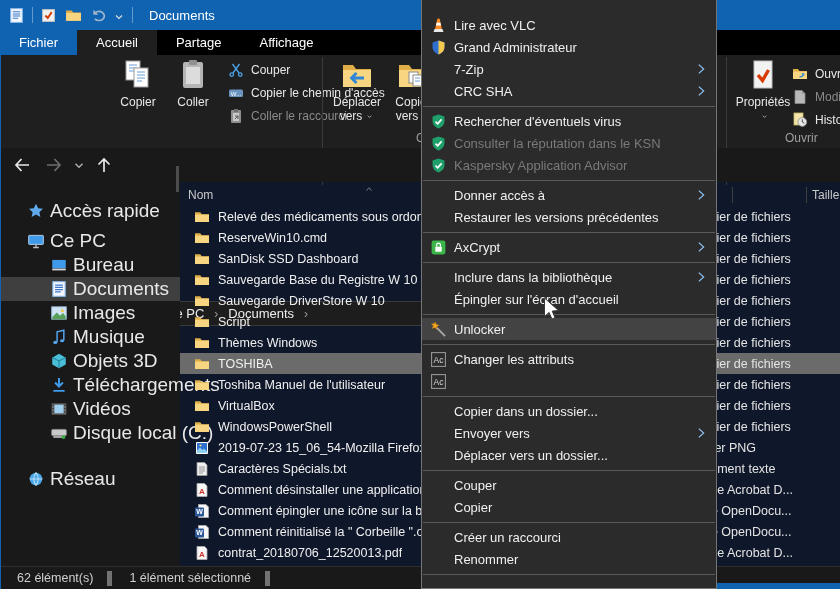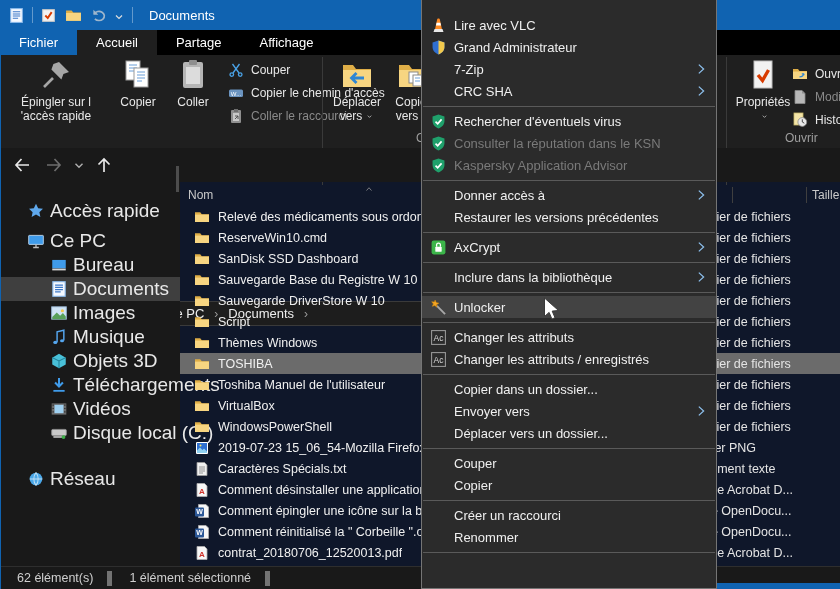--- a/index.html
+++ b/index.html
@@ -141,30 +141,20 @@
       </div>
       <div class="tab">
         <span>Partage</span>
       </div>
       <div class="tab">
         <span>Affichage</span>
       </div>
     </div>
 
   <div class="ribbon">
-    <div class="rbig" style="left:6px;width:100px">
-      <span class="ric">
-          <svg viewBox="0 0 32 32">
-            <path d="M19 3l10 10-5.6 2-2 5.6-10-10 2-5.6z" fill="#a6a6a6"></path>
-            <path d="M13 19L4 28" stroke="#a6a6a6" stroke-width="2.6"></path>
-          </svg>
-        </span>
-      <span>Épingler sur l</span>
-      <span>'accès rapide</span>
-    </div>
     <div class="rbig" style="left:110px;width:56px">
       <span class="ric">
           <svg viewBox="0 0 32 32">
             <rect x="4" y="2" width="14" height="19" fill="#fff" stroke="#9a9a9a"></rect>
             <path d="M7 6h8M7 9h8M7 12h8" stroke="#6a9fd8"></path>
             <rect x="12" y="9" width="14" height="19" fill="#fff" stroke="#9a9a9a"></rect>
             <path d="M15 13h8M15 16h8M15 19h8M15 22h5" stroke="#6a9fd8"></path>
           </svg>
         </span>
       <span>Copier</span>
@@ -712,20 +702,25 @@
           </svg></span>
   </div>
       <div class="msep"></div>
       <div class="mi">
 
     <span>Inclure dans la bibliothèque</span>
     <span class="subarrow"><svg viewBox="0 0 16 16">
             <path d="M5.5 3l5.5 5-5.5 5" fill="none" stroke="#8ec1ee" stroke-width="1.4"></path>
           </svg></span>
   </div>
+      <div class="mi">
+
+    <span>Épingler sur l'écran d'accueil</span>
+
+  </div>
       <div class="msep"></div>
       <div class="mi hl">
     <span class="mic">
           <svg viewBox="0 0 16 16">
             <path d="M6.5 6.5L14.2 14.2" stroke="#a8a8a8" stroke-width="1.8"></path>
             <path d="M4.8 1l1 2.3 2.5.6-2.1 1.4.2 2.5-1.9-1.7-2.3.8 1-2.3-1.6-2 2.5.2z" fill="#f5a623" stroke="#d88a0a" stroke-width="0.5"></path>
           </svg>
         </span>
     <span>Unlocker</span>
 
@@ -741,21 +736,20 @@
     <span>Changer les attributs</span>
 
   </div>
       <div class="mi">
     <span class="mic">
           <svg viewBox="0 0 16 16">
             <rect x="1.5" y="1.5" width="13" height="13" fill="#2b2b2b" stroke="#9a9a9a"></rect>
             <text x="8" y="11" font-size="8" fill="#d8d8d8" text-anchor="middle" font-family="Liberation Sans,sans-serif">Ac</text>
           </svg>
         </span>
-    <span>Changer les attributs / enregistrés</span>
 
   </div>
       <div class="msep"></div>
       <div class="mi">
 
     <span>Copier dans un dossier...</span>
 
   </div>
       <div class="mi">
 

